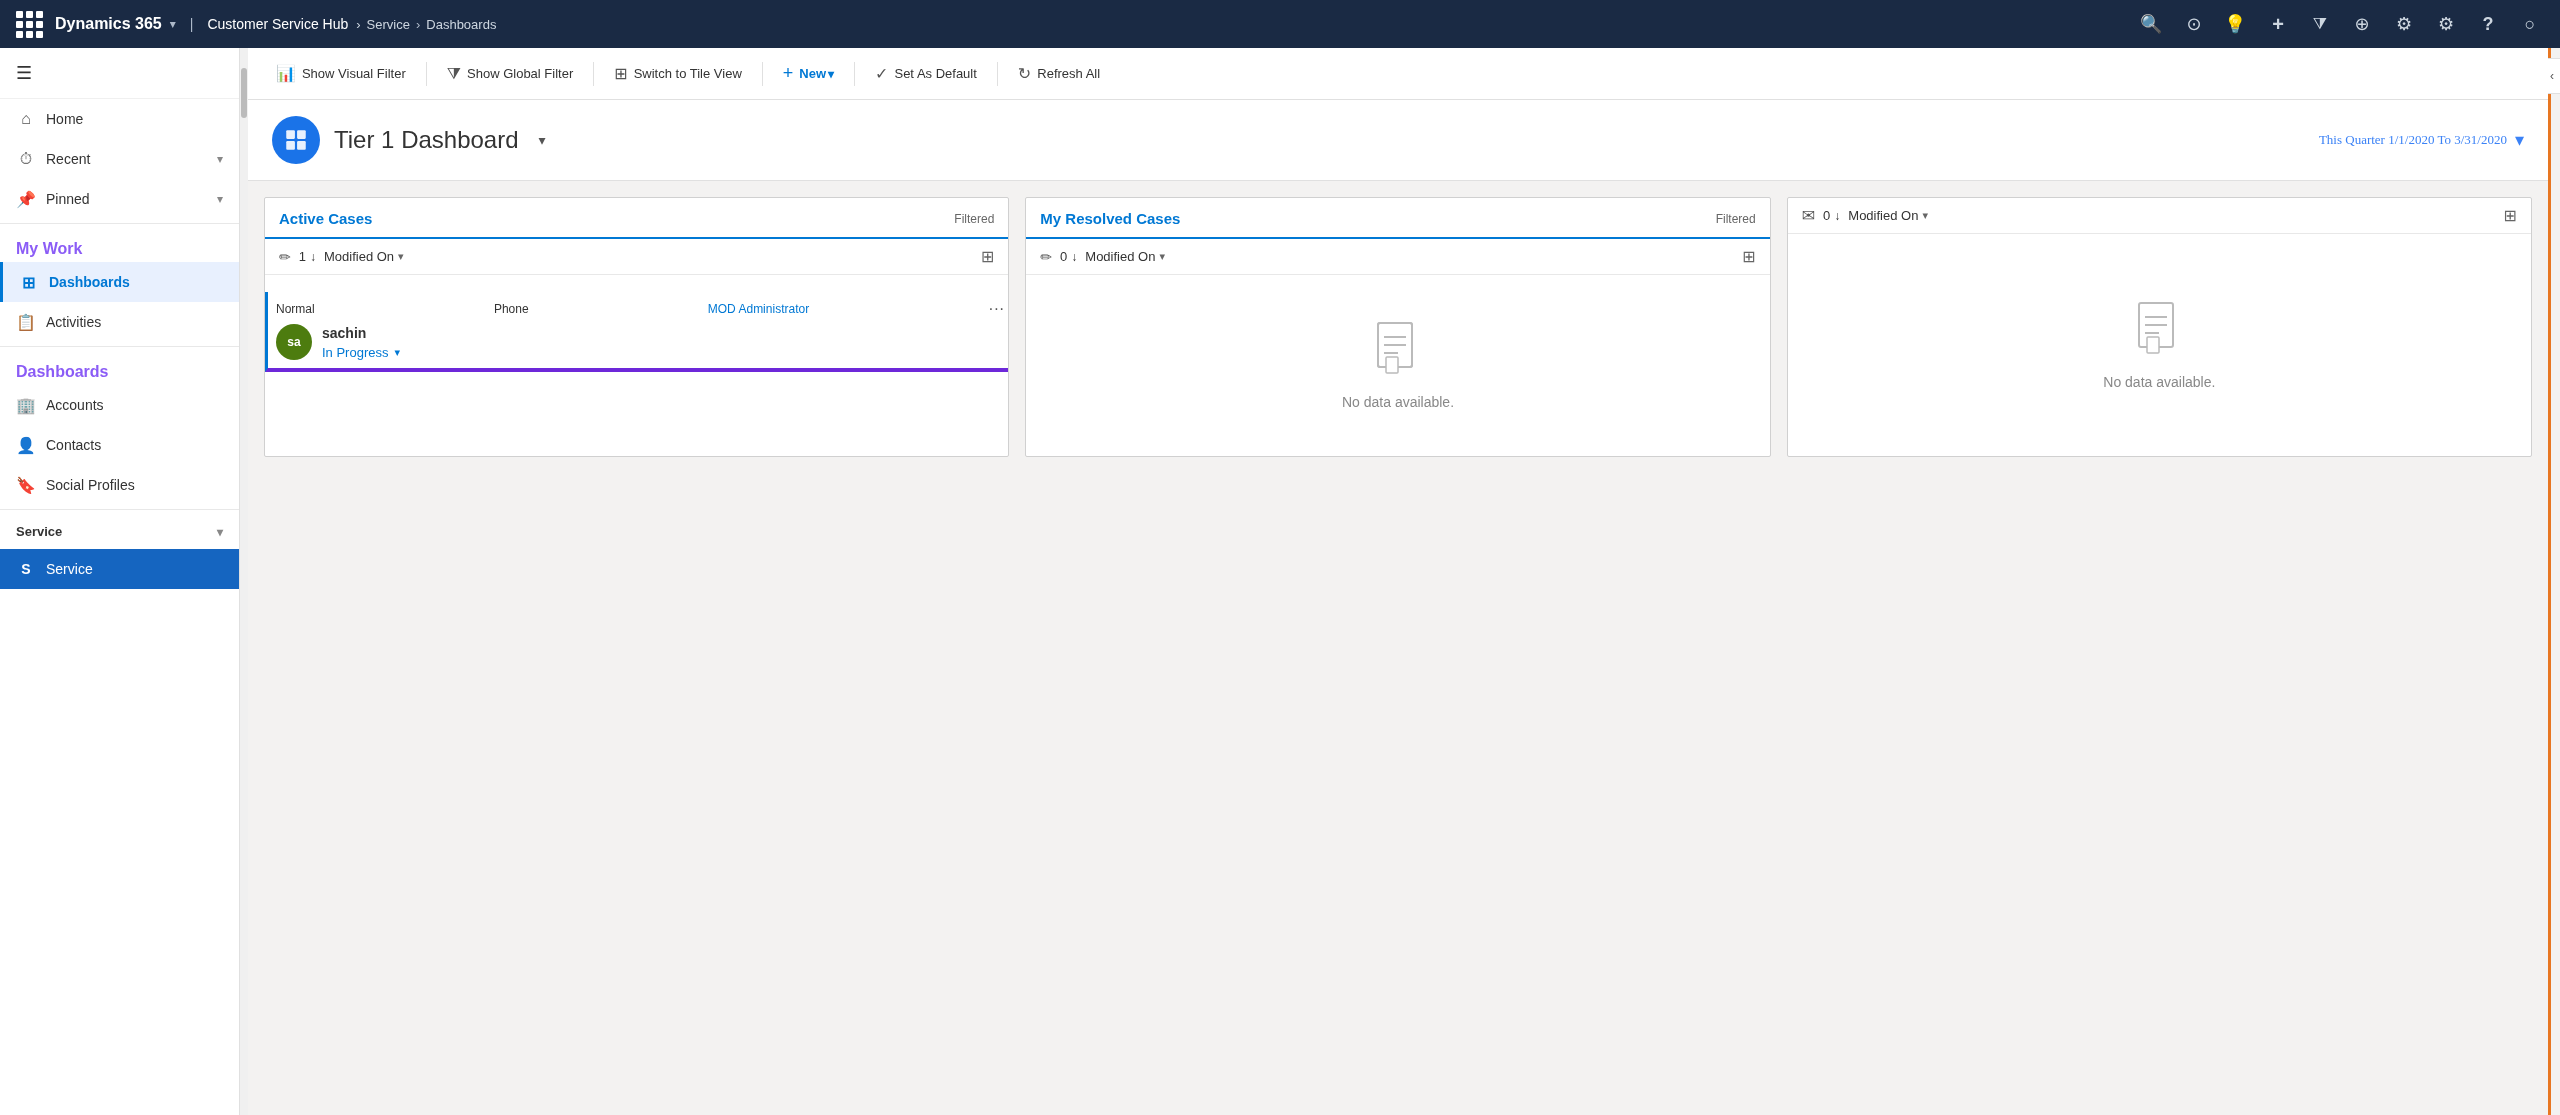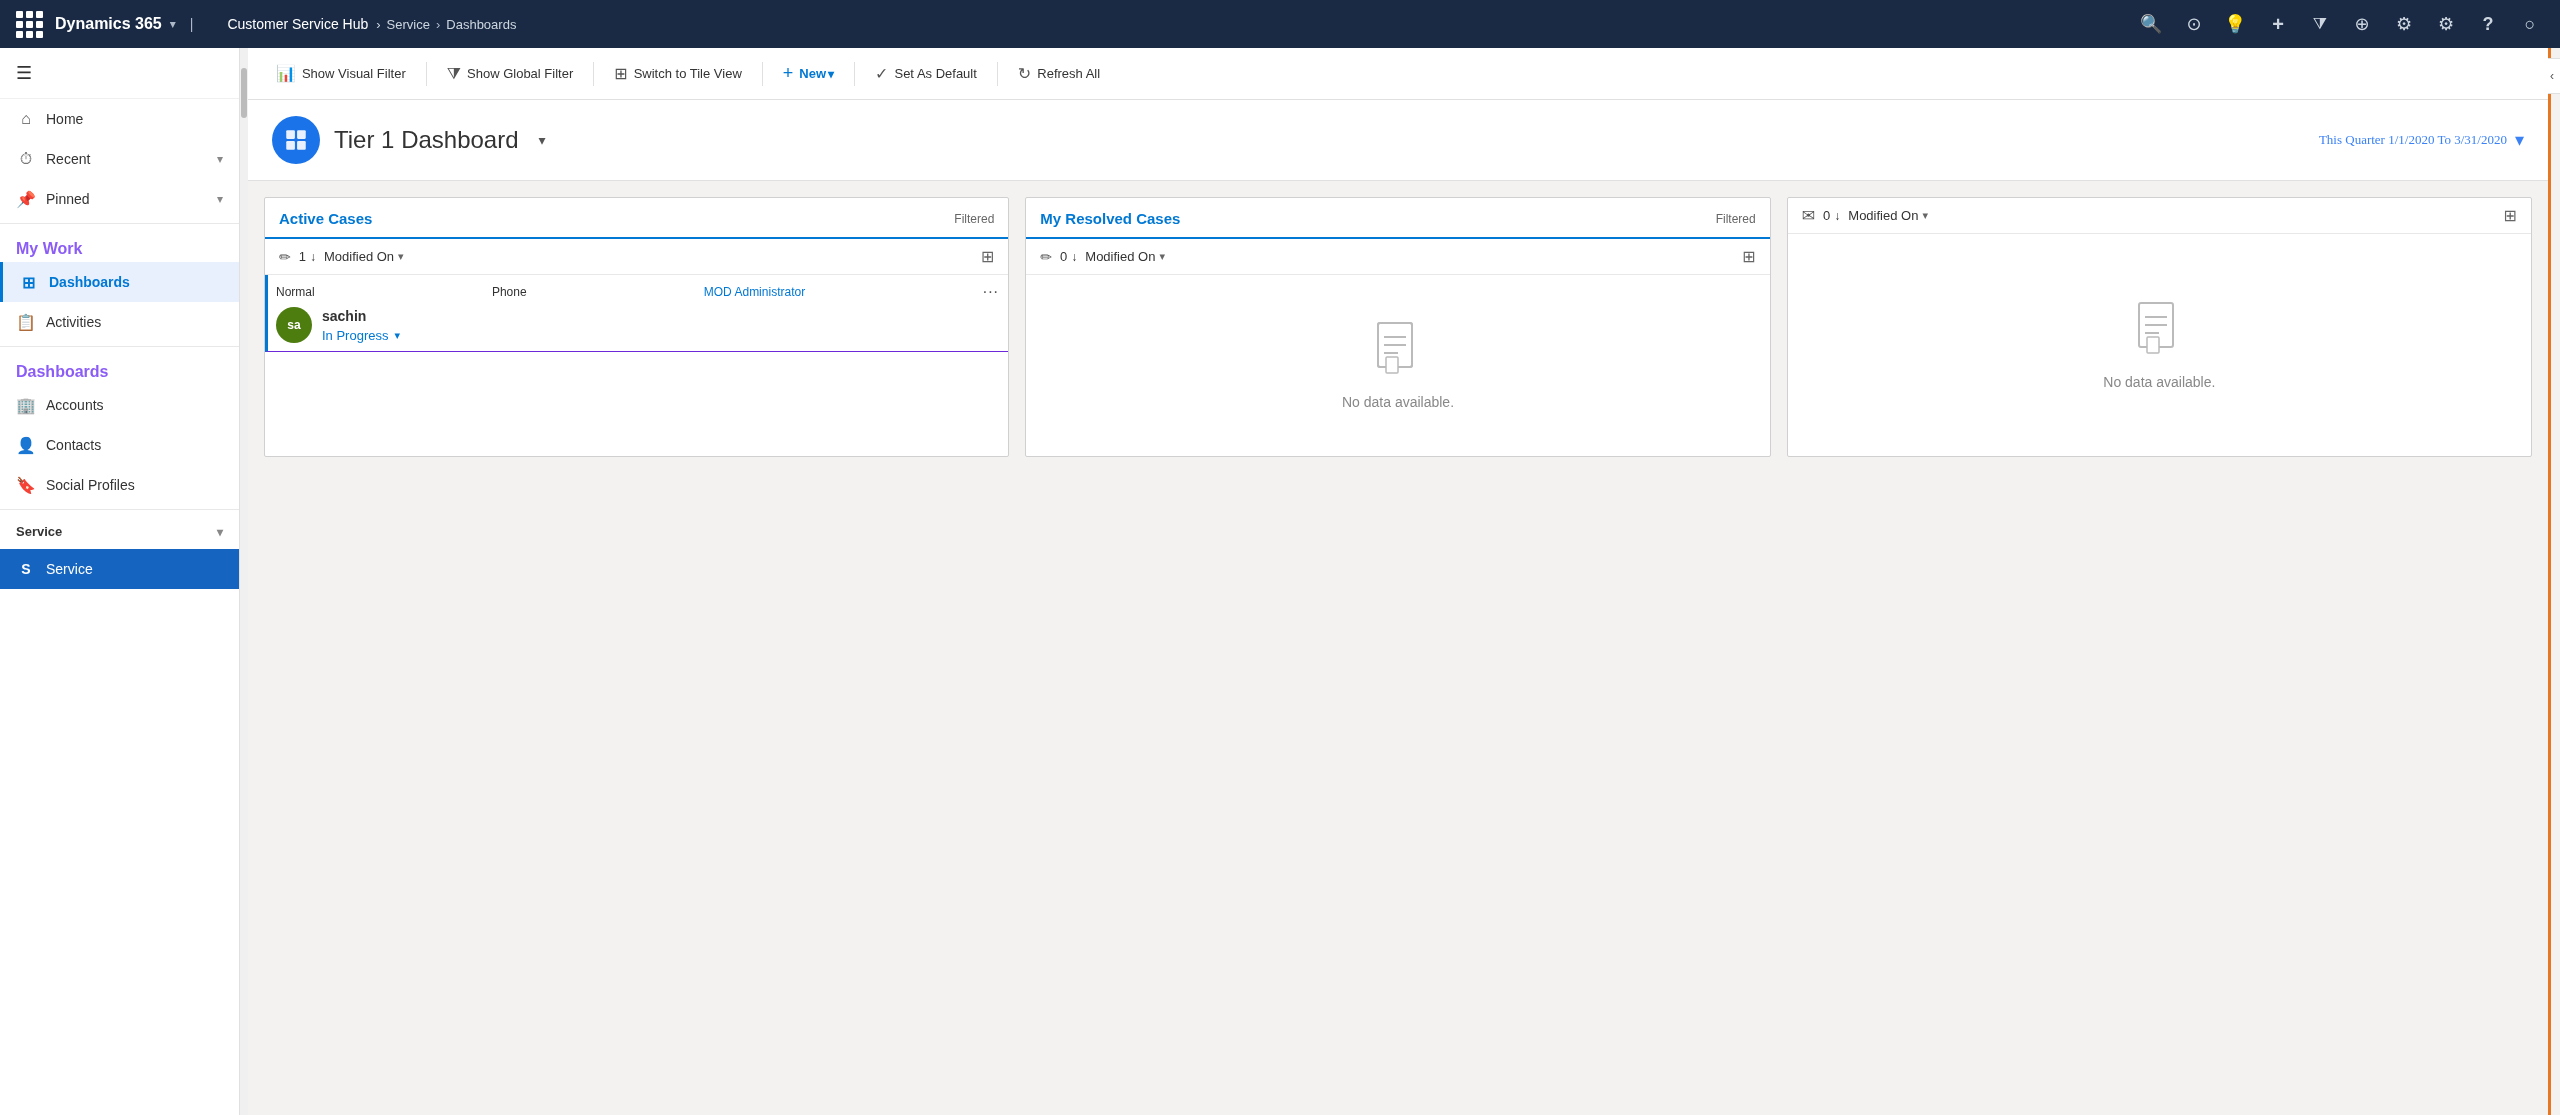--- a/index.html
+++ b/index.html
@@ -47,21 +47,20 @@
       cursor: pointer;
     }
     .nav-separator {
       color: #adb9c9;
       margin: 0 6px;
     }
     .nav-app-name {
       color: #fff;
       font-size: 14px;
       font-weight: 500;
-      margin-left: 20px;
     }
     .breadcrumb {
       display: flex;
       align-items: center;
       gap: 6px;
       color: #cdd6e0;
       font-size: 13px;
     }
     .breadcrumb-sep { color: #adb9c9; }
     .top-nav-right {
@@ -345,22 +344,23 @@
     }
     .card-empty-icon {
       font-size: 48px;
       color: #bbb;
     }
     .card-empty-text {
       font-size: 14px;
       color: #888;
     }
     .card-row {
-      padding: 8px 10px;
-      border-bottom: 1px solid #6d28d9;
+      padding: 8px 4px;
+      border-bottom: 4px solid #6d28d9;
+      margin-top: 17px;
     }
     .card-row-header {
       display: flex;
       align-items: center;
       justify-content: space-between;
       color: #555;
       font-size: 12px;
       margin-bottom: 6px;
     }
     .card-row-type { color: #333; }

